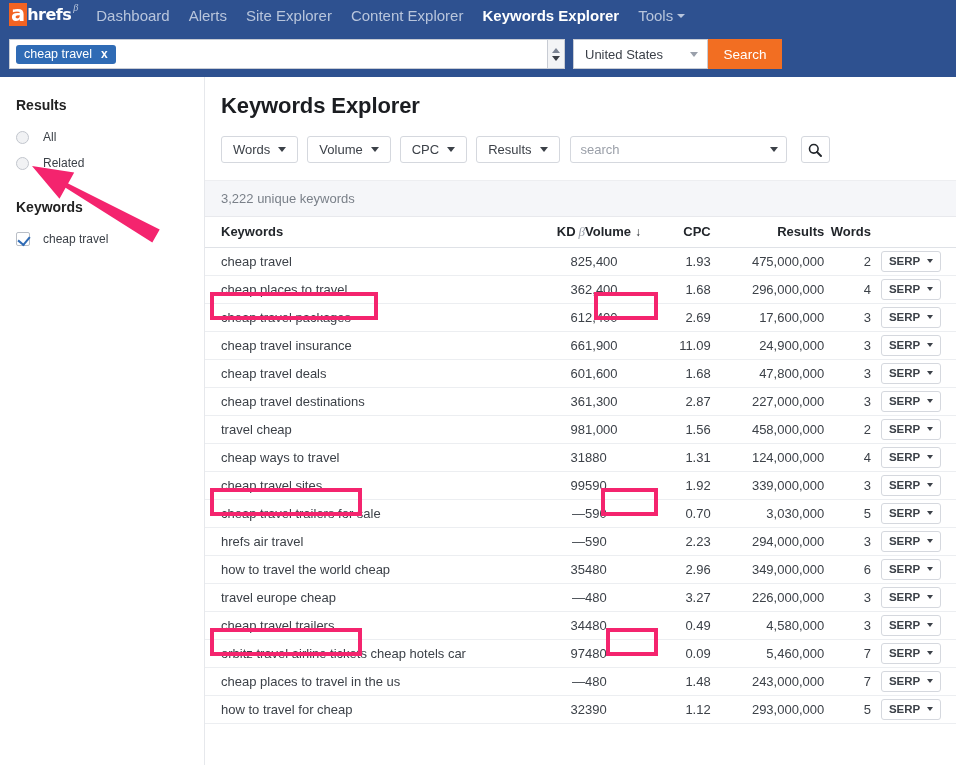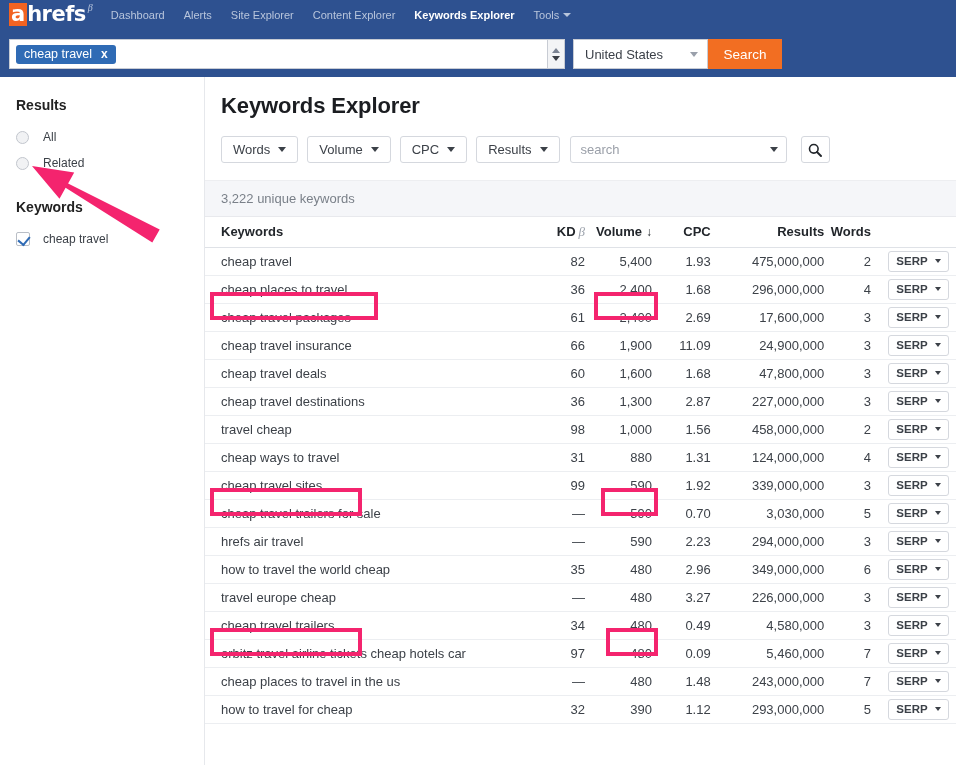--- a/index.html
+++ b/index.html
@@ -40,36 +40,36 @@
     font-weight: bold;
     font-size: 21px;
     line-height: 21px;
     padding: 1px 2px 1px 2px;
     font-family: "DejaVu Sans", sans-serif;
     letter-spacing: 0;
   }
   .logo-rest {
     color: #ffffff;
     font-weight: bold;
-    font-size: 21px;
+    font-size: 16px;
     line-height: 23px;
     font-family: "DejaVu Sans", sans-serif;
     letter-spacing: -0.5px;
   }
   .logo-beta {
     color: #b9c6dd;
     font-size: 10px;
     line-height: 10px;
     margin-left: 2px;
     font-style: italic;
     font-family: "Liberation Serif", serif;
   }
   .navlink {
     color: #b8c5dc;
-    font-size: 11px;
+    font-size: 15px;
     margin-right: 19px;
     cursor: pointer;
     white-space: nowrap;
   }
   .navlink.active { color: #ffffff; font-weight: bold; }
   .navlink .caret {
     display: inline-block;
     margin-left: 4px;
     border-left: 4px solid transparent;
     border-right: 4px solid transparent;
@@ -314,25 +314,25 @@
     border-bottom: 1px solid #eceef1;
   }
   table.kw th {
     font-weight: bold;
     color: #22262b;
     height: 30px;
     border-bottom: 1px solid #dfe2e7;
   }
   .c-kw   { width: 320px; padding-left: 16px !important; text-align: left; }
   .c-kd   { width: 55px;  text-align: right; }
-  .c-vol  { width: 72px;  text-align: right; padding-right: 6px !important; margin-top: 20px; }
+  .c-vol  { width: 72px;  text-align: left; padding-right: 6px !important; margin-top: 20px; }
   .c-cpc  { width: 52px;  text-align: right; }
   .c-res  { width: 112px; text-align: right; }
   .c-wrd  { width: 56px;  text-align: right; padding-right: 10px !important; }
-  .c-serp { width: 74px;  text-align: center; }
+  .c-serp { width: 74px;  }
   th.c-kd .beta {
     font-family: "Liberation Serif", serif;
     font-style: italic;
     font-weight: normal;
     color: #9aa0aa;
     margin-left: 3px;
     font-size: 13px;
   }
   th.c-vol .sortarrow { margin-left: 4px; font-size: 12px; }
   .serpbtn {

